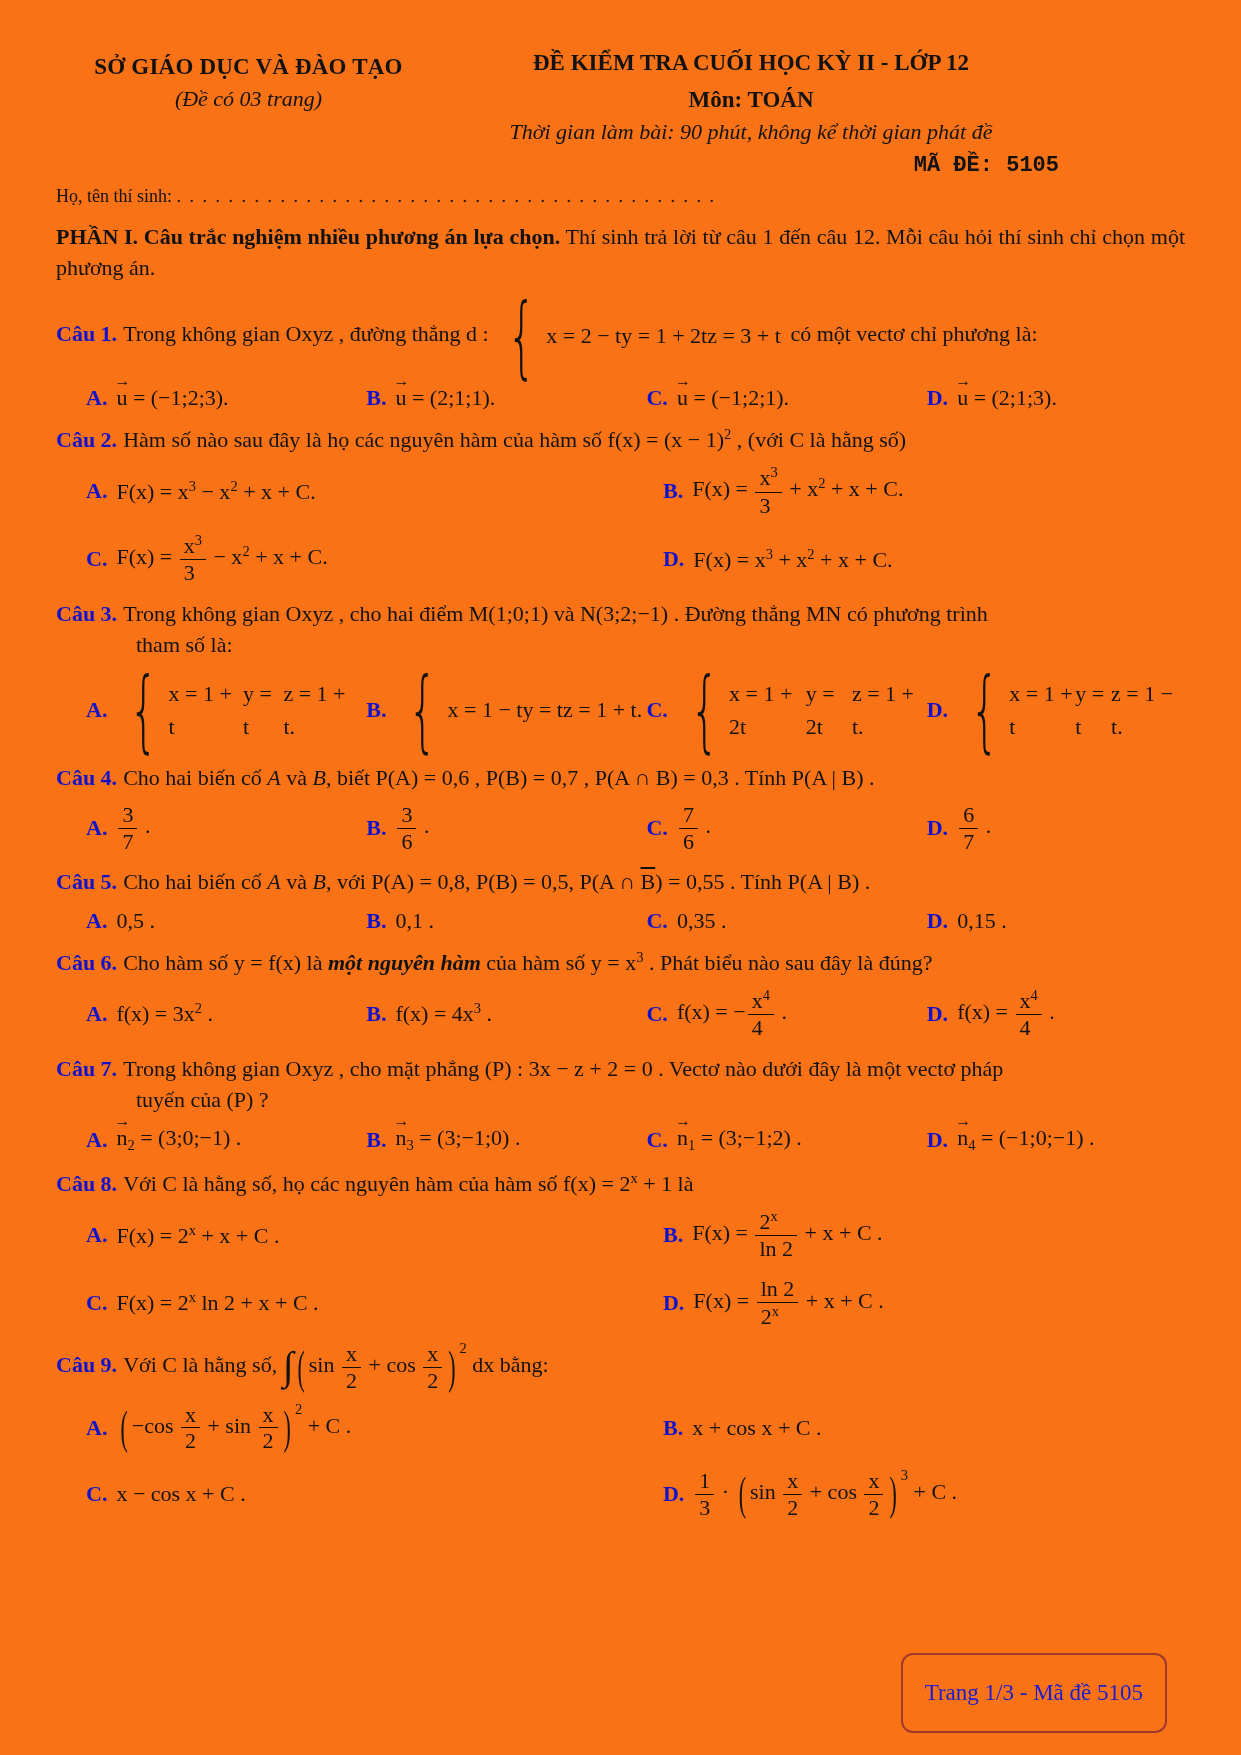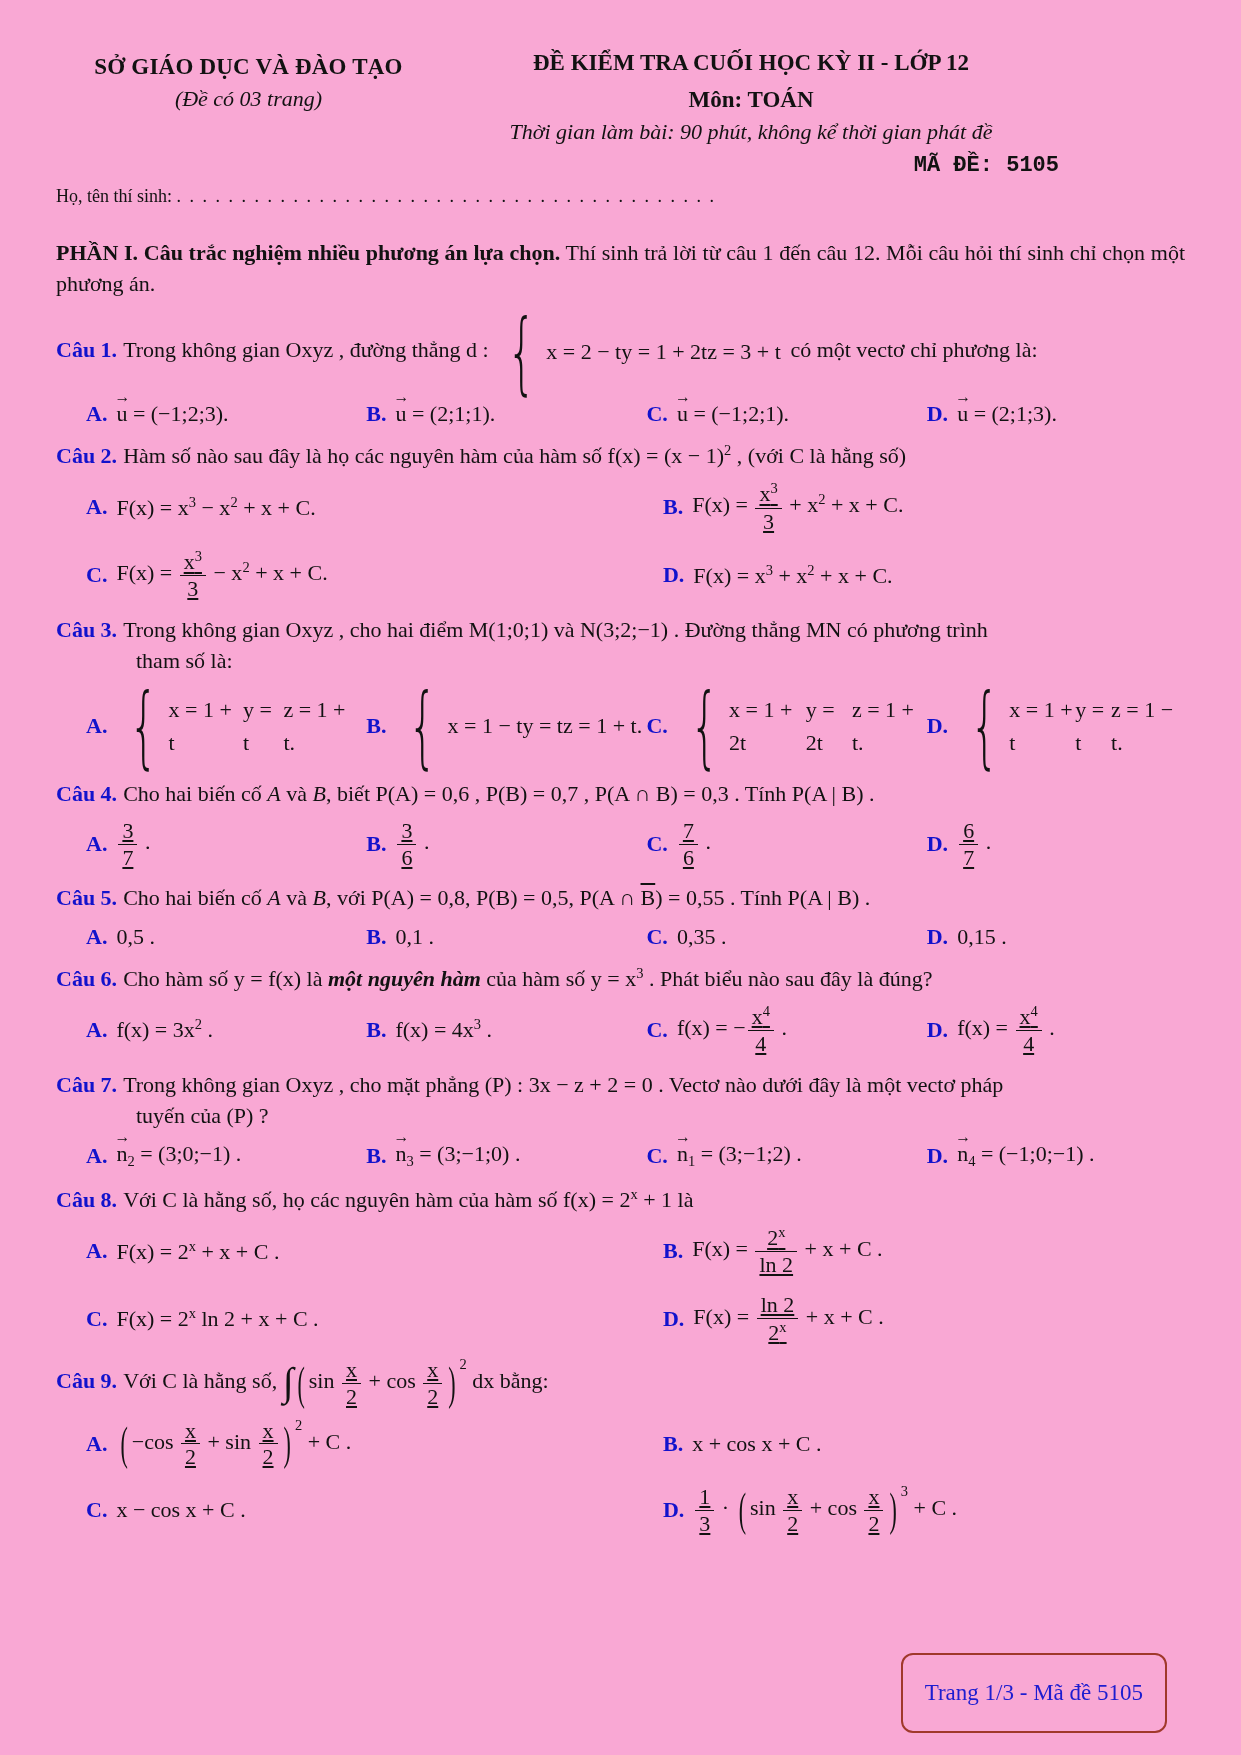--- a/index.html
+++ b/index.html
@@ -1,52 +1,52 @@
 <!DOCTYPE html>
 <html lang="vi"><head>
 <meta charset="utf-8">
 <style>
   html,body{margin:0;padding:0;background:#ffffff;}
   body{font-family:"Liberation Serif","DejaVu Serif",serif;color:#121212;}
-  .page{position:relative;width:1241px;height:1755px;background:#f9a8d4;box-sizing:border-box;
+  .page{position:relative;width:1241px;height:1755px;background:#f97316;box-sizing:border-box;
         padding:50px 56px 0 56px;overflow:hidden;}
 
   
   .hdr{display:flex;align-items:flex-start;}
   .hdr-left{width:385px;text-align:center;padding-top:4px;}
   .org{font-weight:bold;font-size:23px;letter-spacing:.2px;}
   .org-note{font-style:italic;font-size:22px;margin-top:6px;}
   .hdr-right{width:620px;text-align:center;}
   .extitle{font-weight:bold;font-size:23px;}
   .subject{font-weight:bold;font-size:23px;margin-top:11px;}
   .timeline{font-style:italic;font-size:22px;margin-top:6px;white-space:nowrap;}
   .examcode{font-weight:bold;font-size:22px;text-align:right;margin-top:8px;padding-right:2px;font-family:Liberation Mono, monospace;}
 
   
   .stud{font-size:18px;margin-top:6px;line-height:1.35;}
   .dots{letter-spacing:2px;}
 
   
-  .part{font-size:22px;margin-top:30px;line-height:1.4;text-align:justify;}
+  .part{font-size:22px;margin-top:14px;line-height:1.4;text-align:justify;}
   .part b{font-size:22px;}
 
   
   .q{margin-top:13px;font-size:22px;}
   .qbody{line-height:1.42;text-align:justify;}
   .qlabel{color:#1212cc;font-weight:bold;margin-right:6px;}
   .ind{display:inline-block;width:80px;}
 
   .opts4{display:grid;grid-template-columns:1.02fr 1.02fr 1.02fr .94fr;padding-left:30px;margin-top:10px;align-items:center;}
   .opts2{display:grid;grid-template-columns:1.05fr .95fr;padding-left:30px;margin-top:10px;row-gap:16px;align-items:center;}
   .opt{display:flex;align-items:center;}
   .okey{color:#1212cc;font-weight:bold;margin-right:9px;}
 
   
   sup{font-size:66%;} sub{font-size:66%;}
-  .frac{display:inline-block;vertical-align:middle;text-align:center;line-height:1.08;margin:0 2px;text-decoration:underline;}
+  .frac{display:inline-block;vertical-align:middle;line-height:1.08;margin:0 2px;}
   .frac .fn{display:block;padding:0 4px 1px;}
   .frac .fd{display:block;border-top:1.6px solid #111;padding:1px 4px 0;}
   .cases{display:inline-flex;align-items:center;vertical-align:middle;margin:2px 4px;}
   .brace{font-family:"DejaVu Sans",sans-serif;font-size:74px;font-weight:200;line-height:1;
          transform:scaleX(.62) scaleY(1.2);transform-origin:center;}
   .rows{display:inline-flex;text-align:left;margin-left:1px;}
   .rows span{display:block;line-height:1.5;}
   .vec{display:inline-block;position:relative;}
   .vec::before{content:"\2192";position:absolute;left:55%;top:-0.82em;transform:translateX(-50%);font-size:.72em;}
   .ol{text-decoration:overline;}

